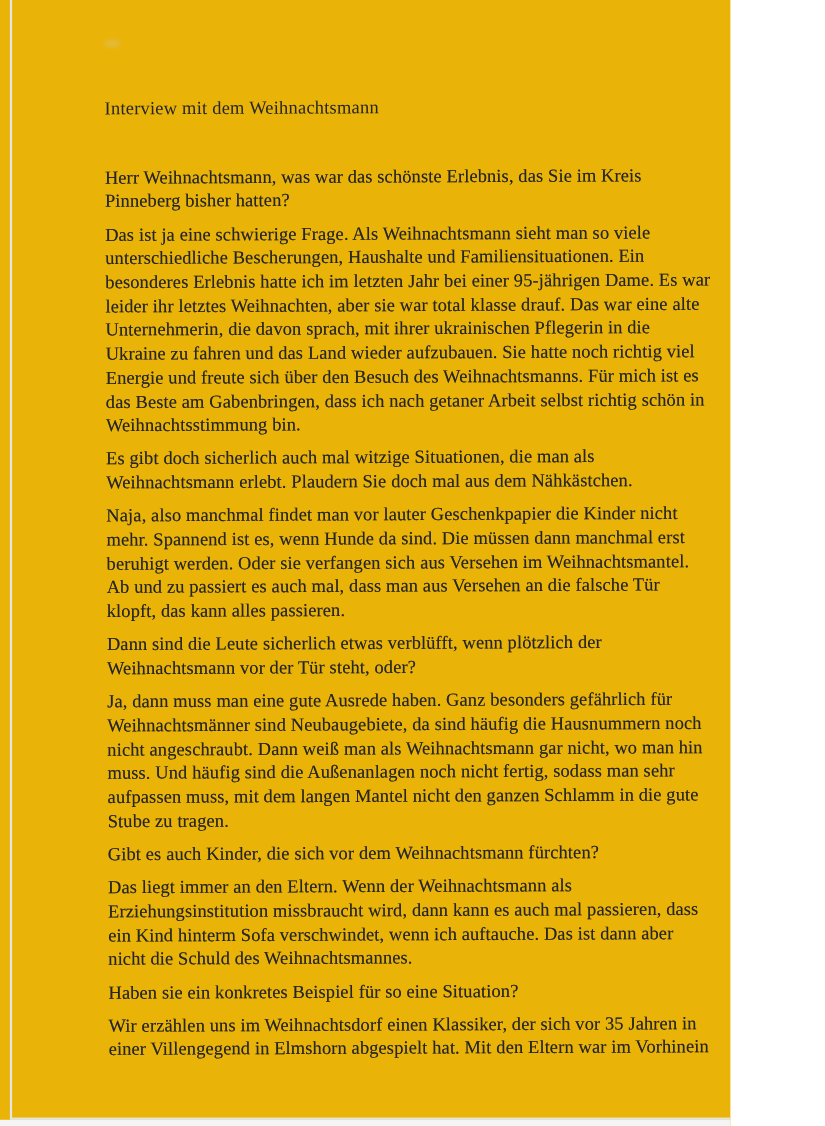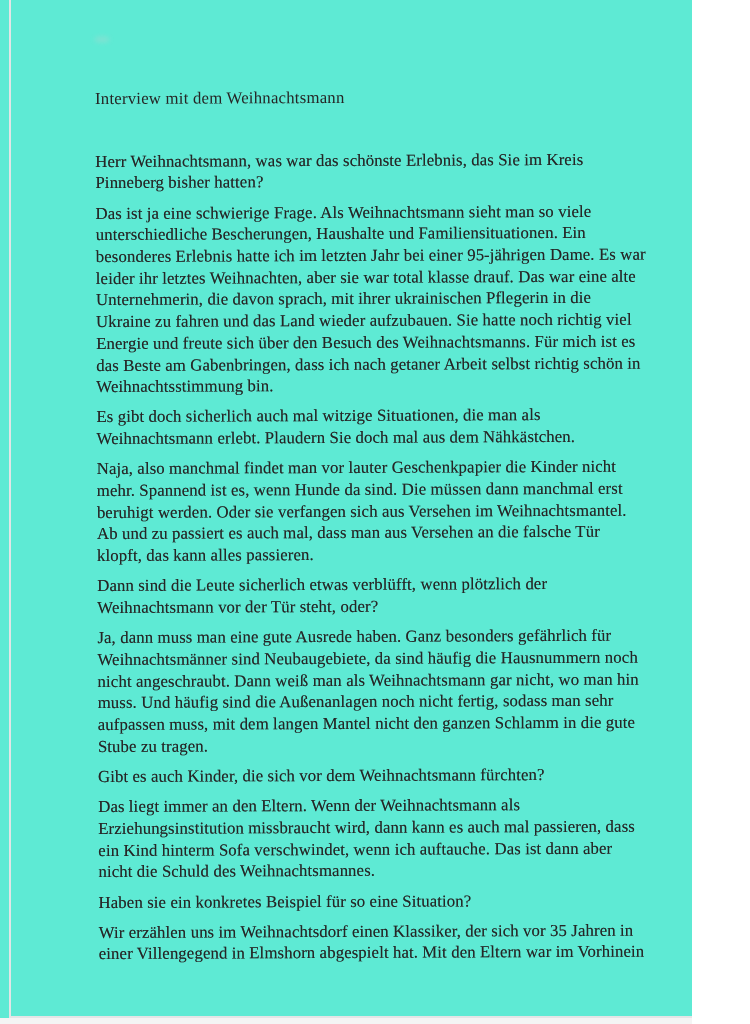--- a/index.html
+++ b/index.html
@@ -4,24 +4,23 @@
 <style>
   html, body {
     margin: 0;
     padding: 0;
     background: #ffffff;
   }
   .scan-canvas {
     position: relative;
     width: 664px;
     height: 1024px;
-    background: #5eead4;
+    background: #eab308;
     overflow: hidden;
     font-family: "Liberation Serif", "DejaVu Serif", serif;
-    padding-left: 28px;
   }
   
   .edge {
     position: absolute;
     background: #e3e5e6;
   }
   .edge-left   { left: 9px;  top: 0;       width: 2px;   height: 1017px; }
   .edge-right  { left: 736px; top: 0;      width: 2px;   height: 1017px; }
   .edge-bottom { left: 9px;  top: 1016px;  width: 729px; height: 2px; }
   .outside-bottom {

